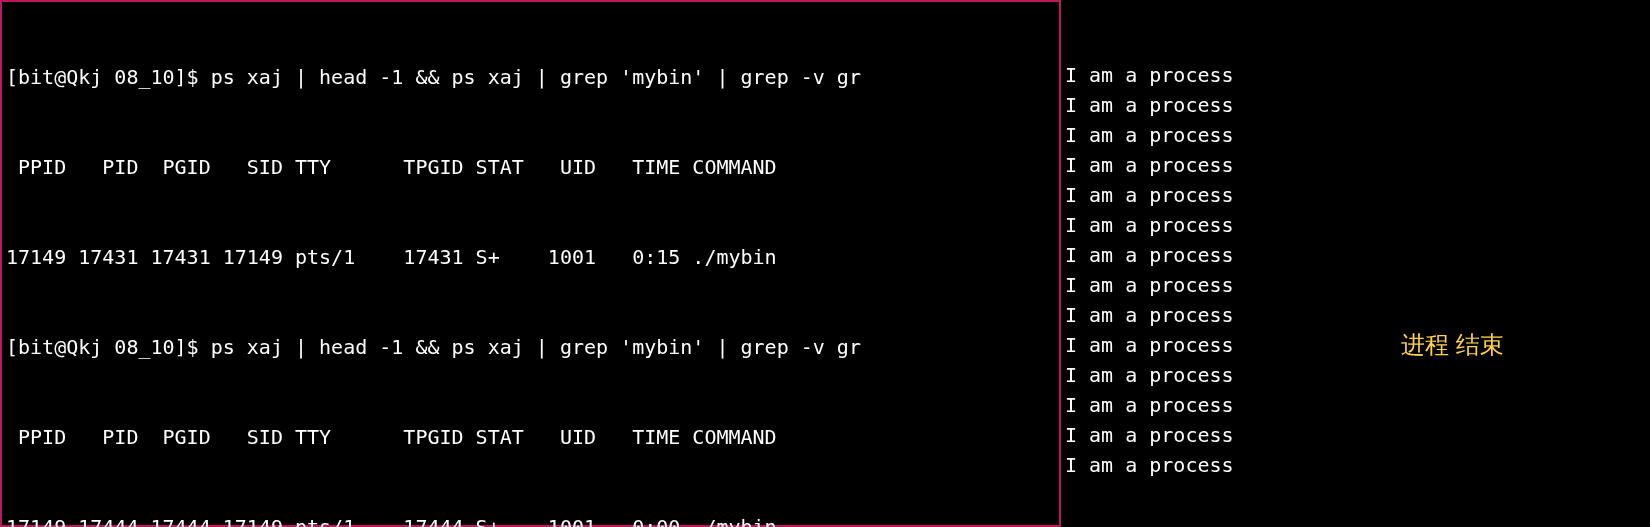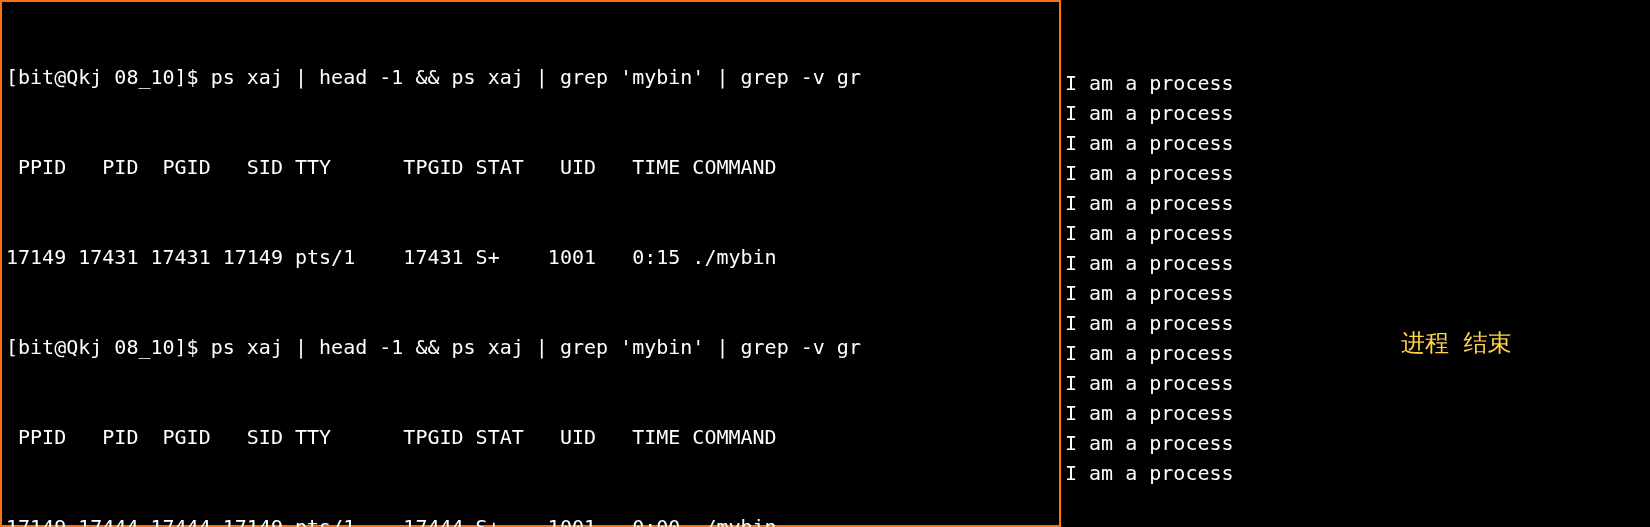--- a/index.html
+++ b/index.html
@@ -11,38 +11,38 @@
       color: #fff;
       width: 1650px;
       height: 527px;
       display: flex;
       white-space: pre;
       overflow: hidden;
     }
     .pane-left {
       width: 1061px;
       height: 527px;
-      border: 2px solid #f97316;
+      border: 2px solid #be185d;
       background: #000;
       padding: 0 4px;
       position: relative;
     }
     .pane-right {
       width: 589px;
       height: 527px;
       background: #000;
-      padding: 8px 4px;
+      padding: 0 4px;
       position: relative;
       border-radius: 31px;
     }
     .line { display: block; }
     .annotation {
       position: absolute;
       color: #ffd24a;
-      font-family: Liberation Mono, monospace;
+      font-family: Liberation Sans, sans-serif;
       font-size: 24px;
       white-space: nowrap;
     }
   </style>
 </head>
 <body>
 
 
 
 <div class="pane-left">

